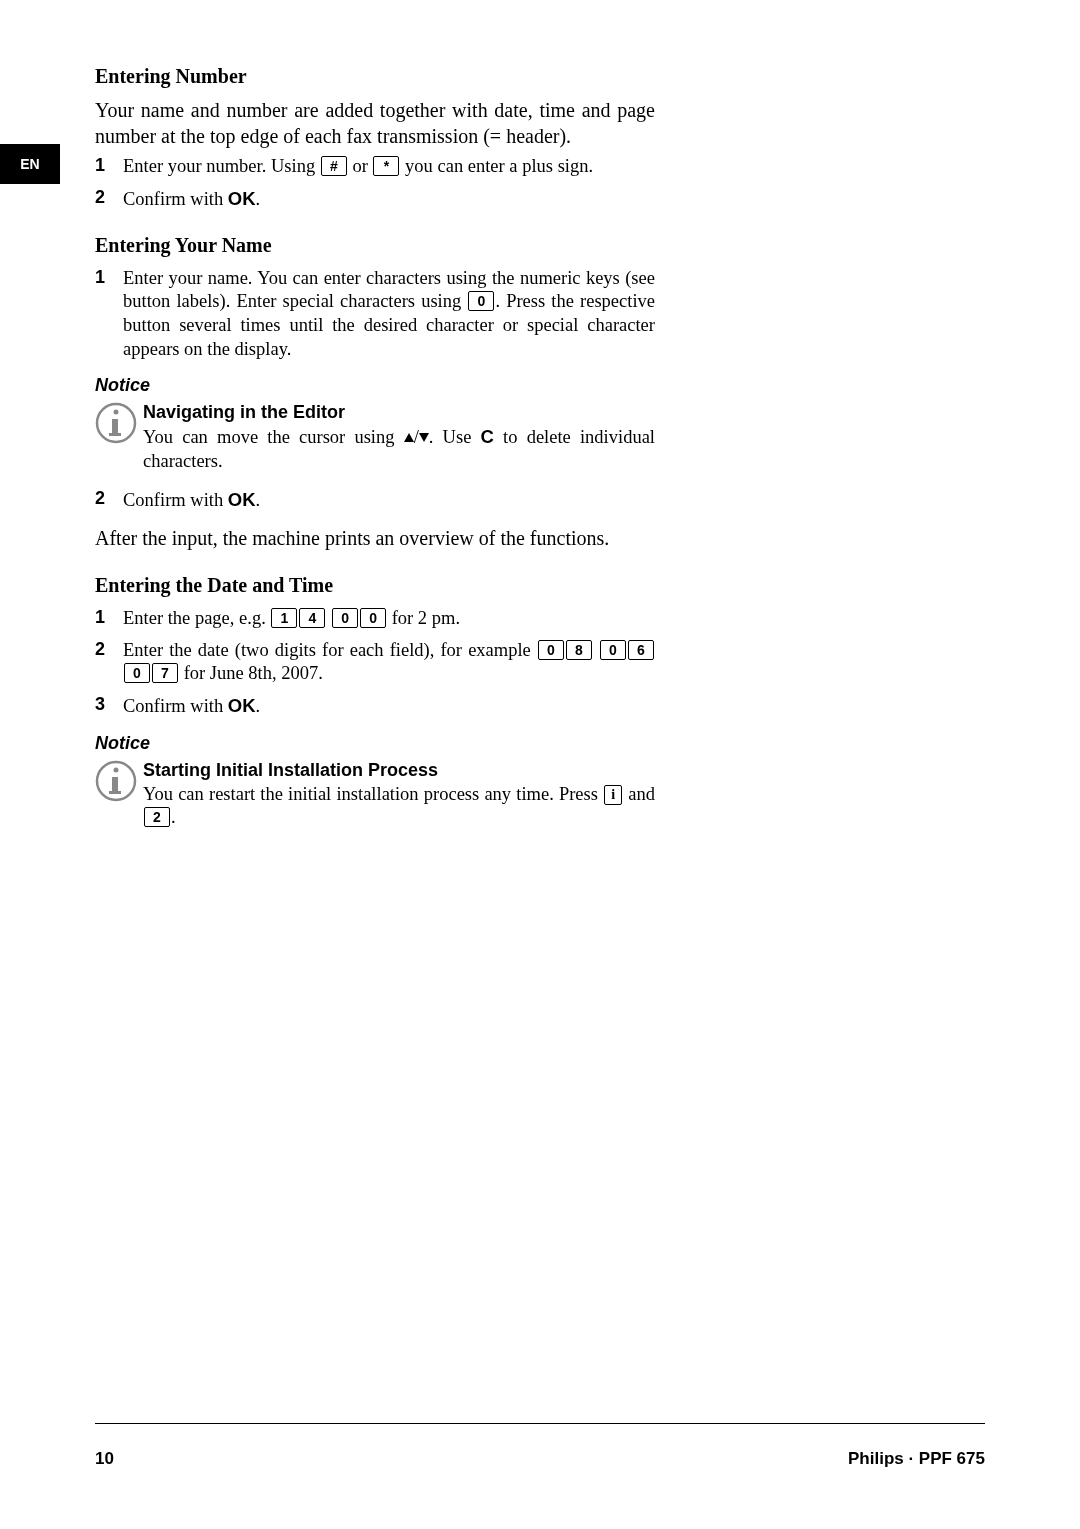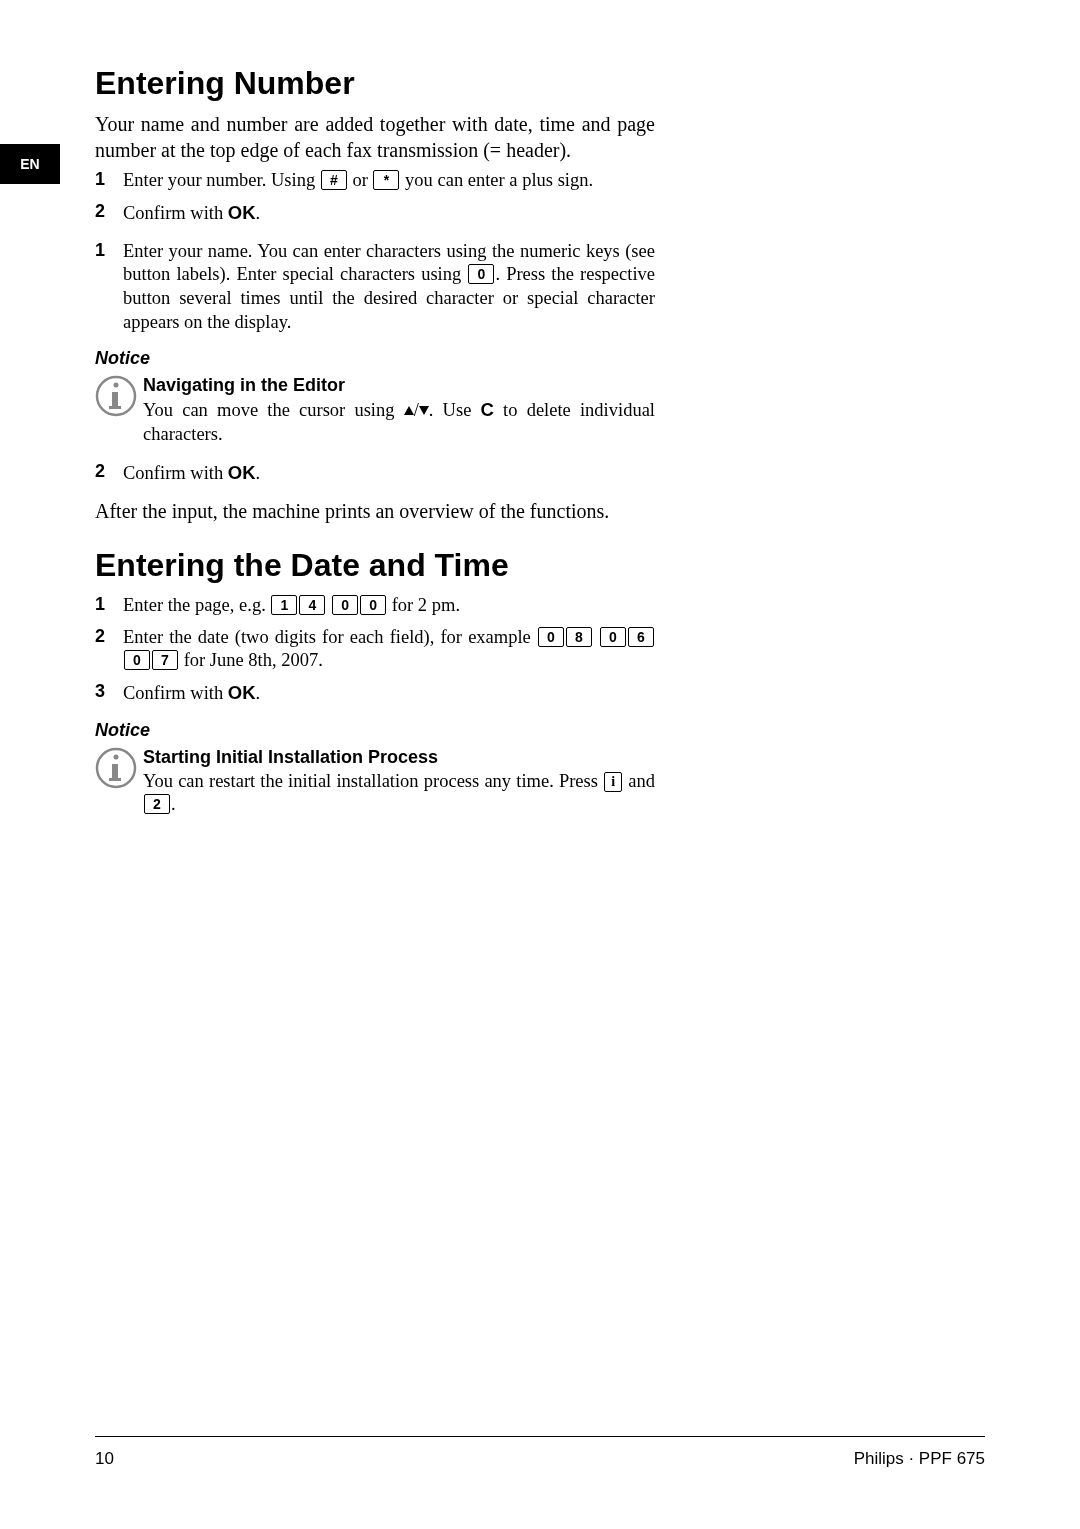--- a/index.html
+++ b/index.html
@@ -1,37 +1,37 @@
 <!DOCTYPE html>
 <html><head>
 <meta charset="utf-8">
 <style>
   * { box-sizing: border-box; margin: 0; padding: 0; }
   html, body { width: 1080px; height: 1529px; background: #fff; font-family: Georgia, 'Times New Roman', serif; color: #000; }
   .page { position: relative; width: 1080px; height: 1529px; padding: 65px 95px 60px 95px; }
   .lang-tab { position: absolute; left: 0; top: 144px; width: 60px; height: 40px; background: #000; color: #fff; font-family: Arial, Helvetica, sans-serif; font-weight: bold; font-size: 14px; display: flex; align-items: center; justify-content: center; }
   .content { width: 560px; margin-left: 0; }
-  h2 { font-family: Liberation Sans, sans-serif; font-weight: 900; font-size: 32px; margin-bottom: 10px; margin-top: 0; }
+  h2 { font-family: Liberation Serif, serif; font-weight: 900; font-size: 20px; margin-bottom: 10px; margin-top: 0; }
   .para { font-size: 20px; line-height: 1.28; text-align: justify; margin-bottom: 6px; }
   ol.steps { list-style: none; padding-left: 0; margin-bottom: 14px; }
   ol.steps > li { display: flex; margin-bottom: 8px; }
   .step-num { font-family: Arial, Helvetica, sans-serif; font-weight: bold; font-size: 18px; width: 28px; flex-shrink: 0; }
   .step-body { font-size: 18.5px; line-height: 1.28; text-align: justify; flex: 1; }
   .key { display: inline-block; min-width: 26px; height: 20px; border: 1.5px solid #000; border-radius: 2px; font-family: Arial, Helvetica, sans-serif; font-weight: bold; font-size: 14px; text-align: center; line-height: 18px; padding: 0 4px; vertical-align: 1px; margin: 0 1px; }
   .bold { font-family: Arial, Helvetica, sans-serif; font-weight: bold; }
   .notice-label { font-family: Arial, Helvetica, sans-serif; font-weight: bold; font-style: italic; font-size: 18px; margin-top: 6px; margin-bottom: 6px; }
   .notice-block { display: flex; gap: 6px; margin-bottom: 14px; }
   .info-icon { width: 42px; height: 42px; flex-shrink: 0; }
   .info-icon svg { width: 42px; height: 42px; }
   .notice-body { flex: 1; }
   .notice-title { font-family: Arial, Helvetica, sans-serif; font-weight: bold; font-size: 18px; margin-bottom: 2px; }
   .notice-text { font-size: 18.5px; line-height: 1.28; text-align: justify; }
   .arrow-up { display:inline-block; width:0; height:0; border-left:5px solid transparent; border-right:5px solid transparent; border-bottom:9px solid #000; vertical-align: 1px;}
   .arrow-down { display:inline-block; width:0; height:0; border-left:5px solid transparent; border-right:5px solid transparent; border-top:9px solid #000; vertical-align: 1px;}
-  .footer { position: absolute; left: 95px; right: 95px; bottom: 60px; border-top: 1.5px solid #000; padding-top: 12px; display: flex; justify-content: space-between; font-family: Arial, Helvetica, sans-serif; font-weight: normal; font-size: 17px; }
+  .footer { position: absolute; left: 95px; right: 95px; bottom: 60px; border-top: 1.5px solid #000; padding-top: 25px; display: flex; justify-content: space-between; font-family: Arial, Helvetica, sans-serif; font-weight: bold; font-size: 17px; }
   .section-gap { margin-top: 22px; }
   .keyi { display: inline-block; min-width: 18px; height: 20px; border: 1.5px solid #000; border-radius: 2px; font-family: 'Times New Roman', serif; font-weight: bold; font-style: normal; font-size: 14px; text-align: center; line-height: 18px; padding: 0 3px; vertical-align: 1px; margin: 0 1px; }
 </style>
 </head>
 <body>
 
 <div class="page">
   <div class="lang-tab">EN</div>
 
   <div class="content">
@@ -46,20 +46,21 @@
         </span>
       </li>
       <li>
         <span class="step-num">2</span>
         <span class="step-body">
           <span>Confirm with </span><span class="bold">OK</span><span>.</span>
         </span>
       </li>
     </ol>
 
+    <h2 class="section-gap">Entering Your Name</h2>
     <ol class="steps">
       <li>
         <span class="step-num">1</span>
         <span class="step-body">
           <span>Enter your name. You can enter characters using the numeric keys (see button labels).  Enter special characters using </span><span class="key">0</span><span>. Press the respective button several times until the desired character or special character appears on the display.</span>
         </span>
       </li>
     </ol>
 
     <div class="notice-label">Notice</div>

